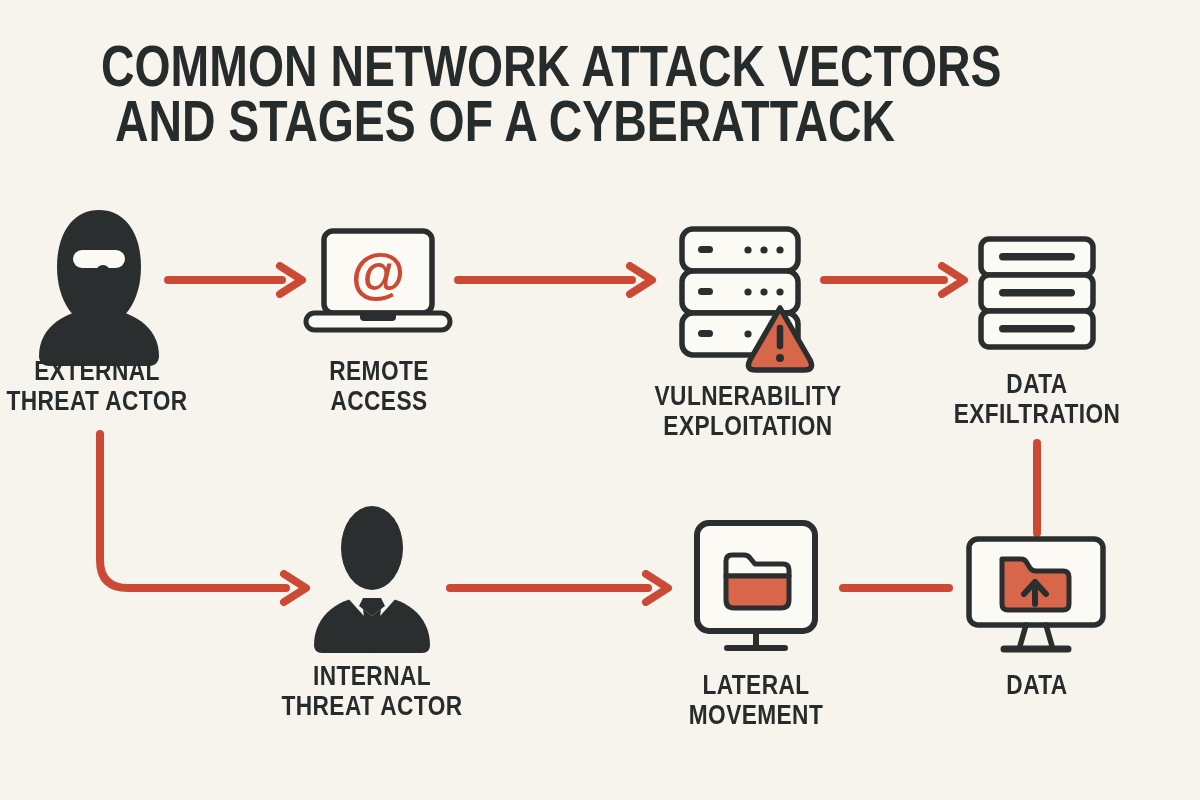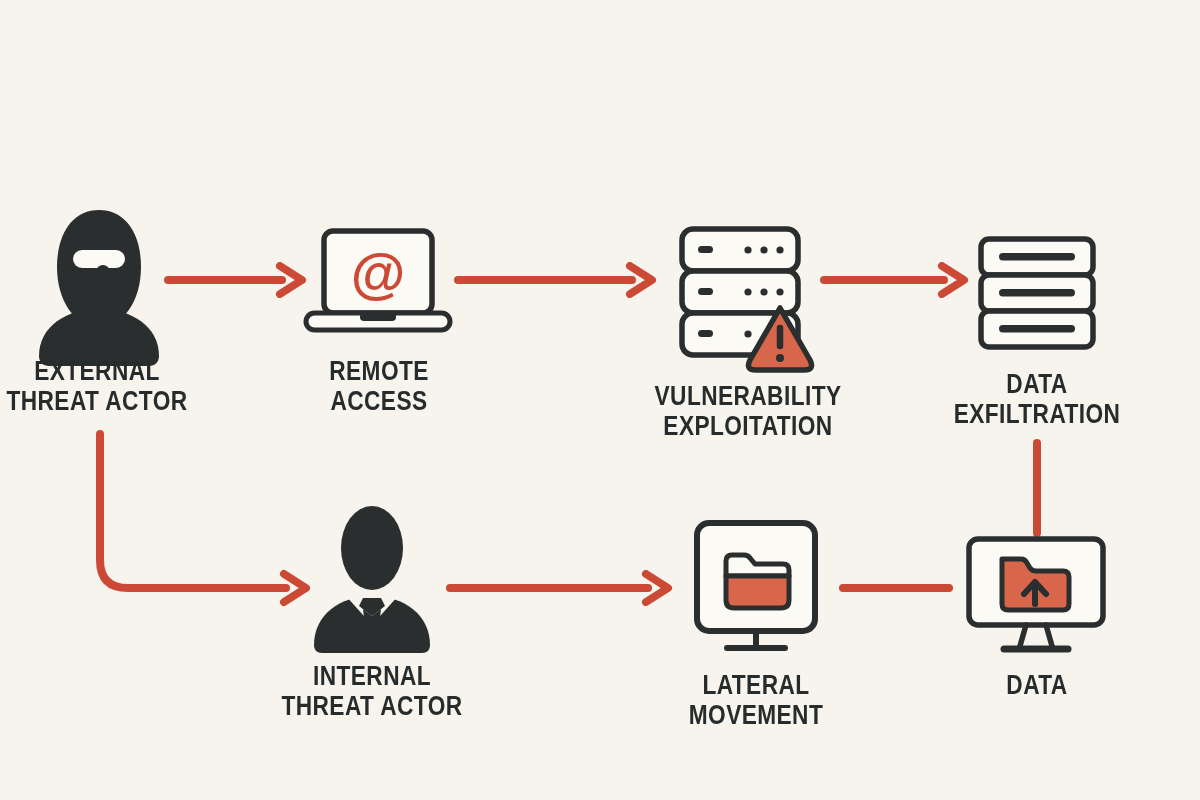--- a/index.html
+++ b/index.html
@@ -29,20 +29,24 @@
   .paper{fill:#fcfaf5;}
   .accent-stroke{stroke:#cc4a35;fill:none;}
   .accent-fill{fill:#d8664a;}
   .conn{position:absolute;}
 </style>
 </head>
 <body>
 
 <div class="canvas">
 
+  <div class="title">
+    <span class="title-line">COMMON NETWORK ATTACK VECTORS</span>
+    <span class="title-line">AND STAGES OF A CYBERATTACK</span>
+  </div>
 
   <div>
     <svg class="icon" style="left:27px;top:206px" width="144" height="162" viewBox="0 0 144 162">
       <path class="ink-fill" d="M72,4 C46,4 30,27 30,61 C30,95 48,121 72,121 C96,121 114,95 114,61 C114,27 98,4 72,4 Z"></path>
       <path class="ink-fill" d="M72,103 C40,103 12,120 12,150 C12,156 16,160 22,160 H122 C128,160 132,156 132,150 C132,120 104,103 72,103 Z"></path>
       <rect x="46" y="44" width="52" height="18" rx="9" fill="#fcfaf5"></rect>
       <circle class="ink-fill" cx="76" cy="66" r="7"></circle>
     </svg>
     <div class="label" style="left:97px;top:356px">
       <span>EXTERNAL</span><br>

